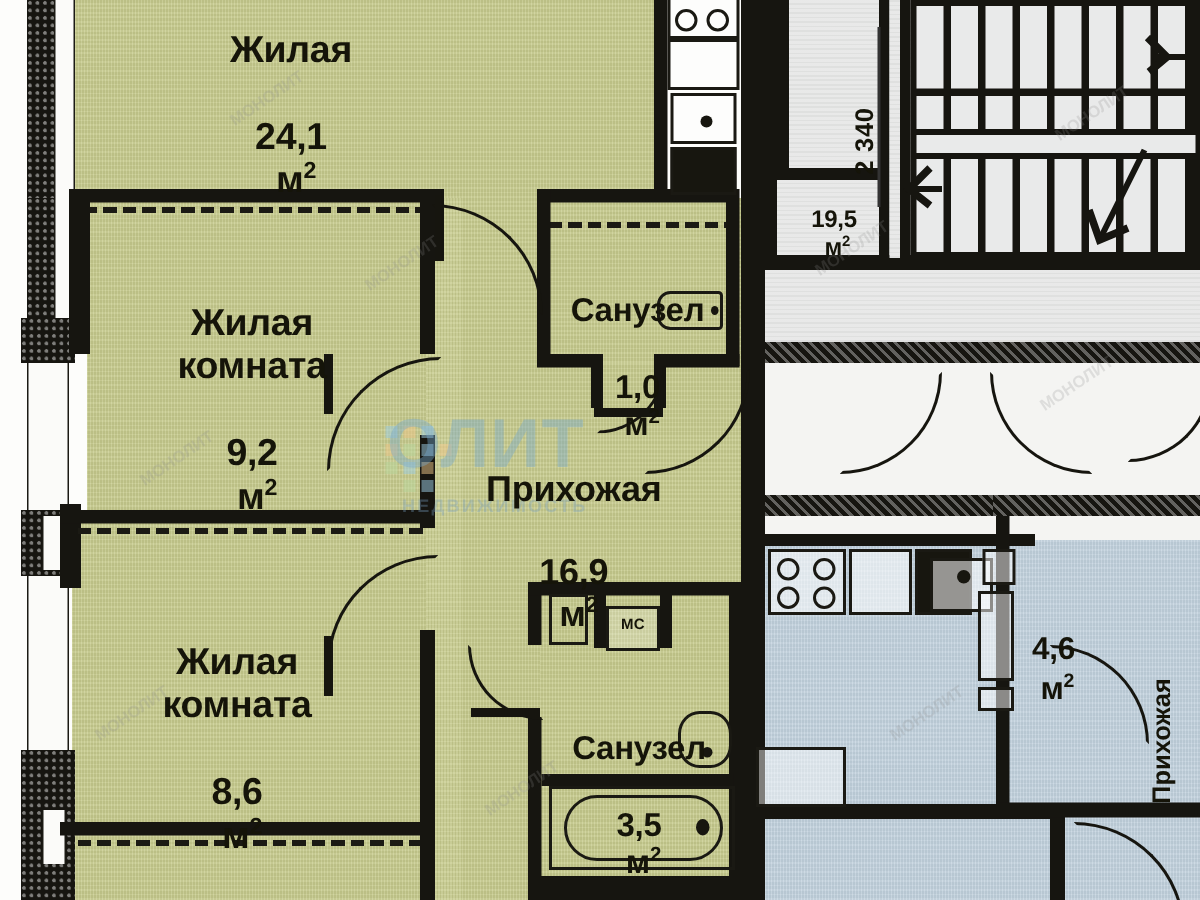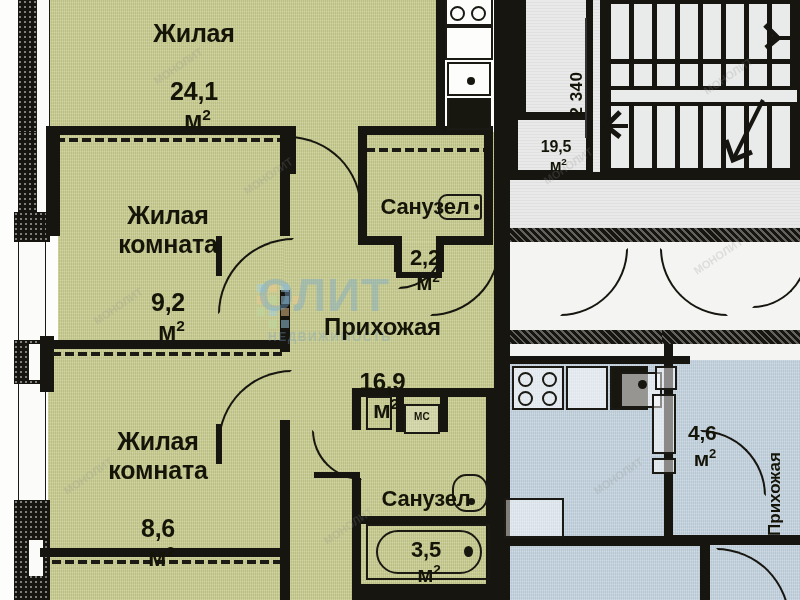--- a/index.html
+++ b/index.html
@@ -392,21 +392,21 @@
 
   <div class="lbl" style="left:48px; top:398px; width:220px; font-size:25px;">
     <span>Жилая
 комната</span><br>
     <span>8,6</span>
     <span>&nbsp;<span>м</span><span class="sup">2</span></span>
   </div>
 
   <div class="lbl" style="left:360px; top:168px; width:130px; font-size:22px;">
     <span>Санузел</span><br>
-    <span>2,2</span>
+    <span>1,0</span>
     <span>&nbsp;<span>м</span><span class="sup">2</span></span>
   </div>
 
   <div class="lbl" style="left:275px; top:285px; width:215px; font-size:24px;">
     <span>Прихожая</span><br>
     <span>16,9</span>
     <span>&nbsp;<span>м</span><span class="sup">2</span></span>
   </div>
 
   <div class="lbl" style="left:358px; top:460px; width:136px; font-size:22px;">

